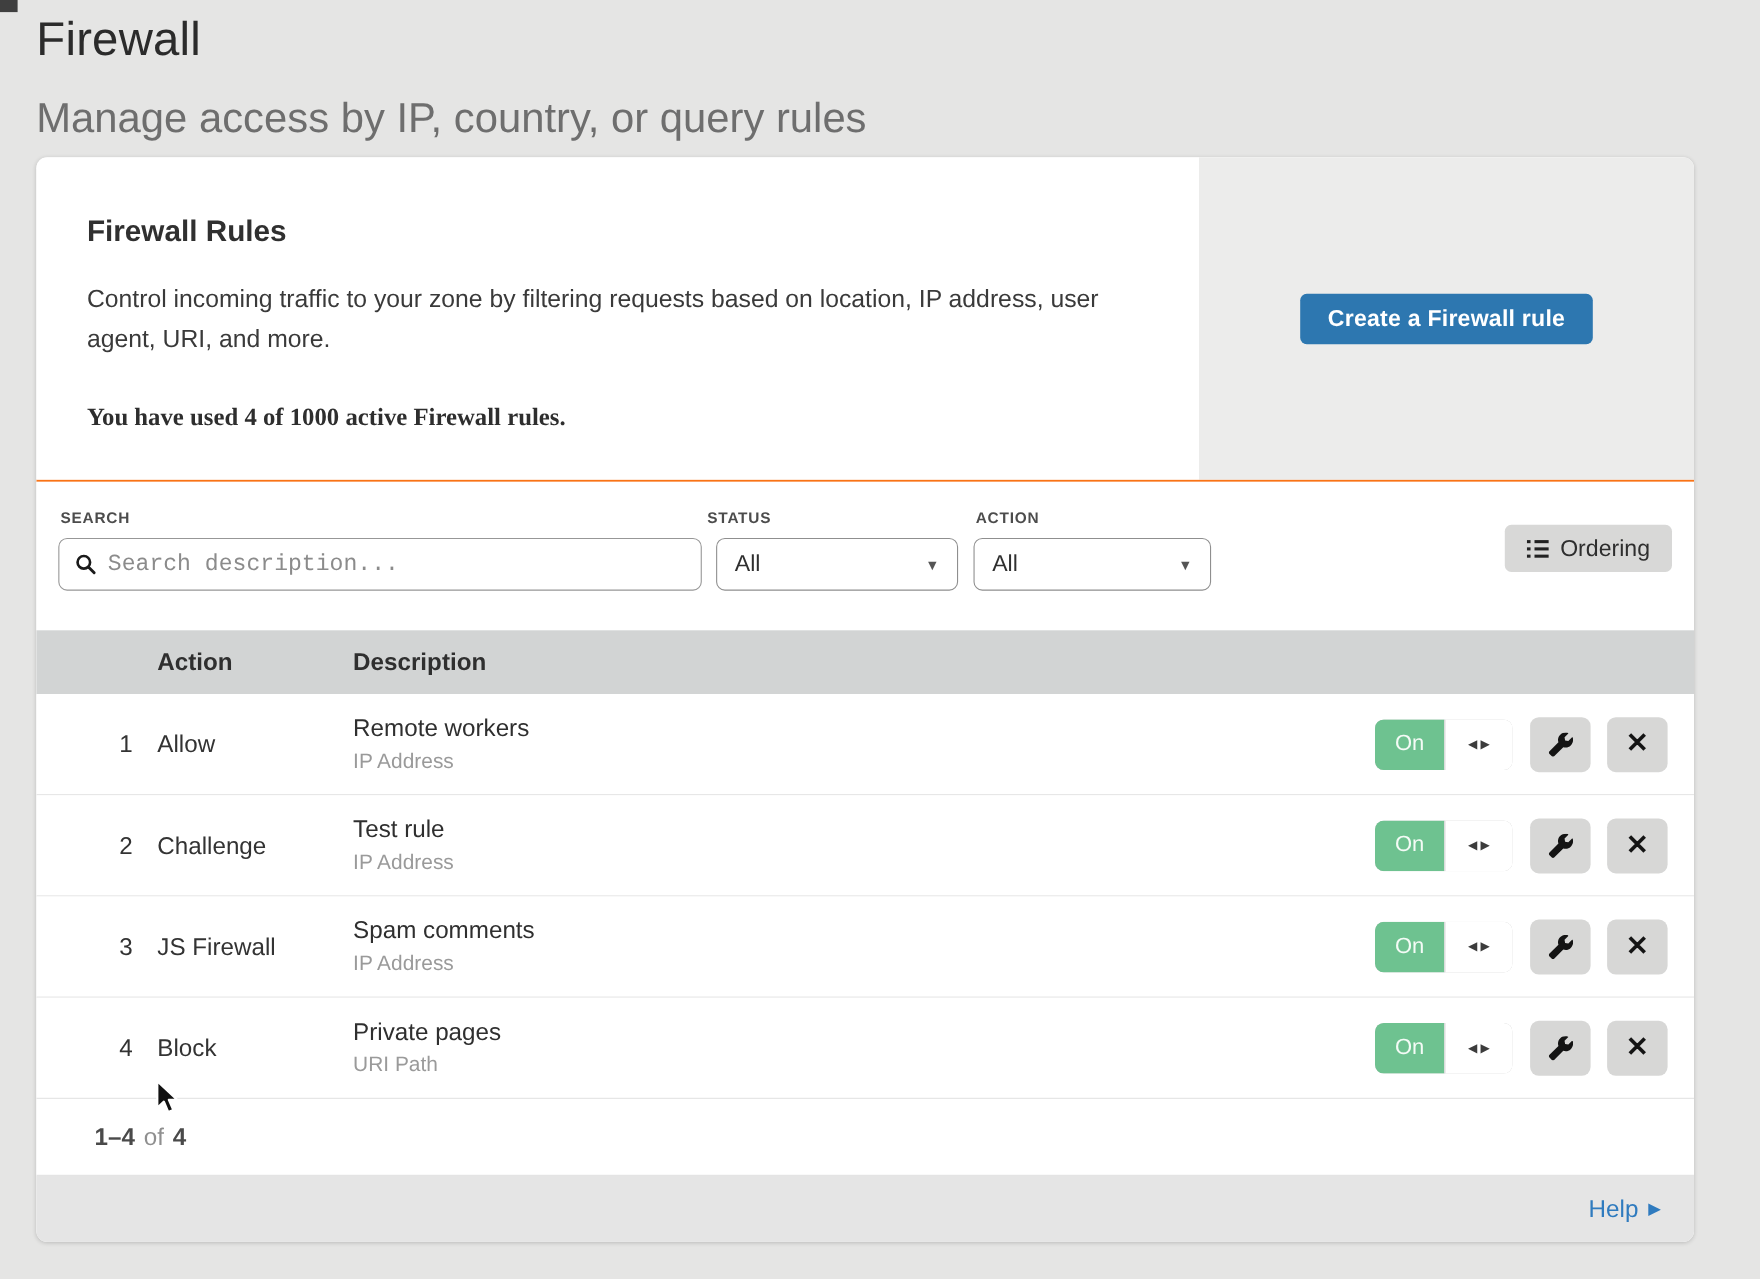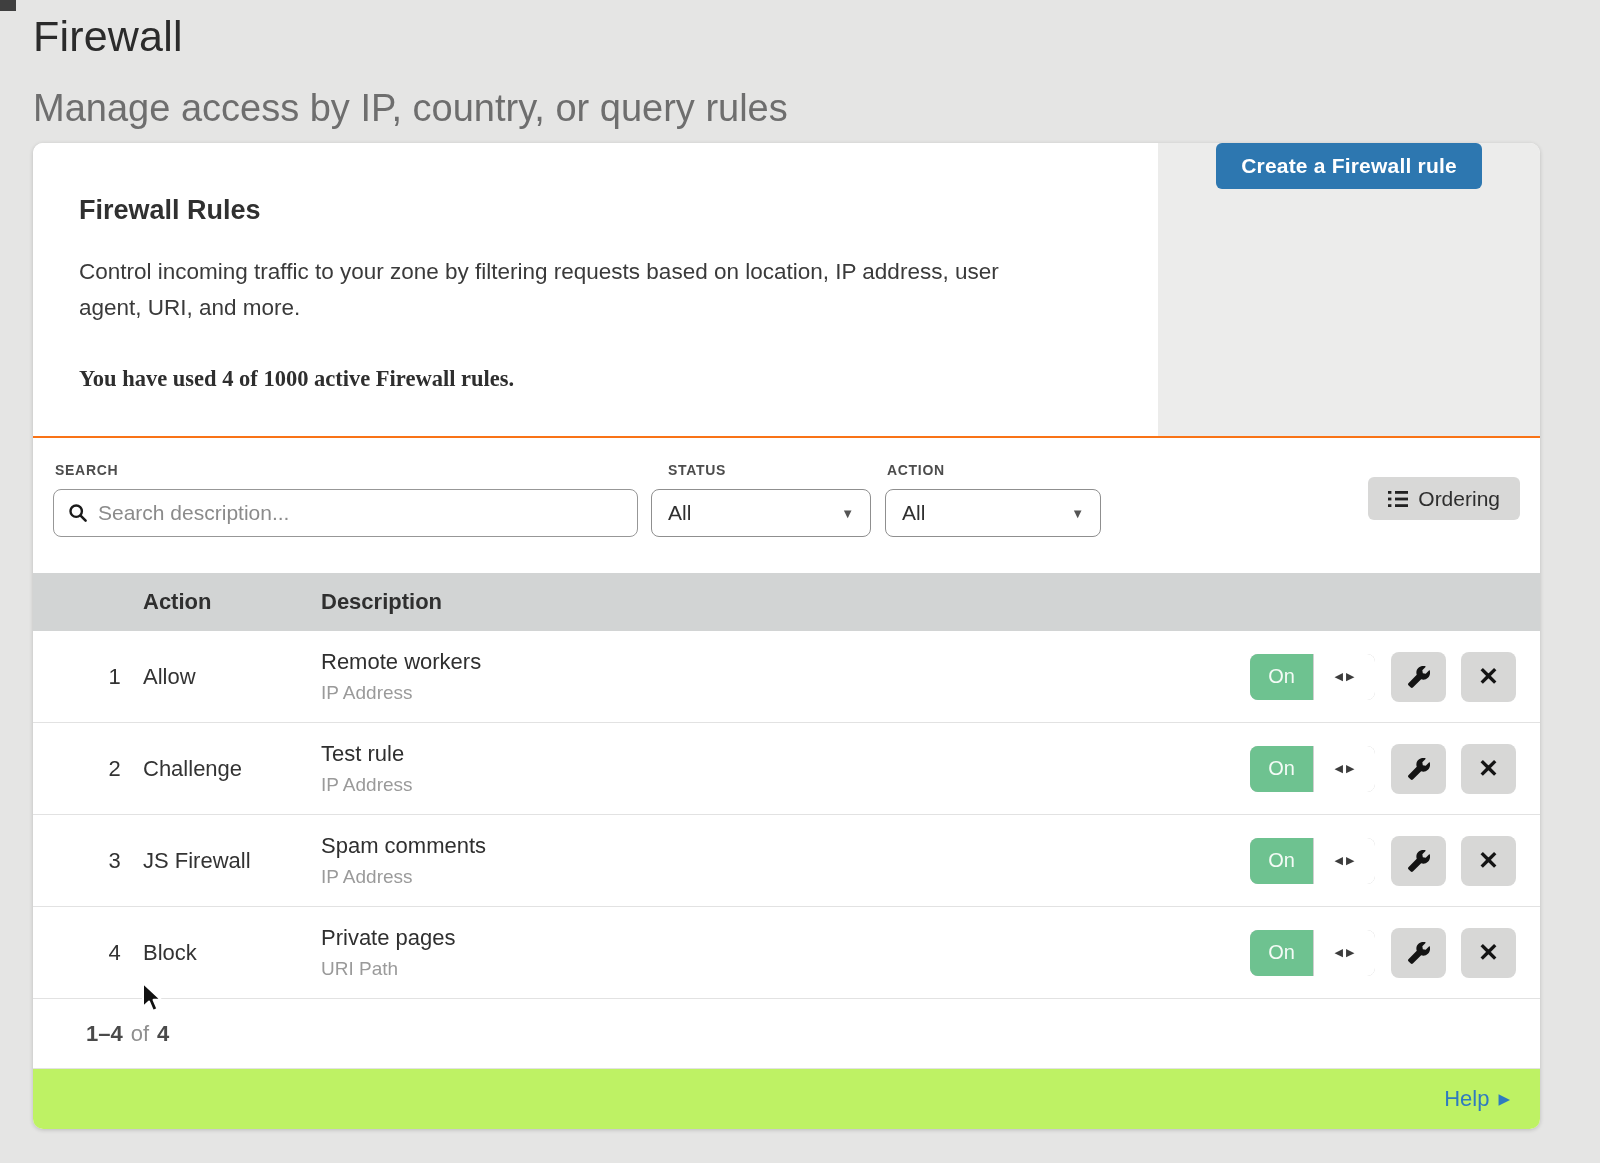--- a/index.html
+++ b/index.html
@@ -35,43 +35,43 @@
     display: flex; align-items: stretch; border-bottom: 2px solid #f97316;
   }
   .intro-left { flex: 1; padding: 52px 40px 44px 46px; background: #fff; }
   .intro-heading { font-size: 27px; font-weight: 700; color: #303030; }
   .intro-body {
     margin-top: 28px; font-size: 22.5px; line-height: 36px; color: #3a3a3a;
     max-width: 960px;
   }
   .intro-usage { margin-top: 40px; font-size: 22.5px; font-weight: 700; color: #2e2e2e; font-family: Liberation Serif, serif; }
   .intro-aside {
-    width: 382px; background: #ececeb;
-    display: flex; align-items: flex-start; justify-content: center;
+    width: 450px; background: #ececeb;
+    display: flex; align-items: center; justify-content: center;
   }
   .create-btn {
     background: #2d77b0; color: #fff; border: none; border-radius: 6px;
     font-family: inherit; font-size: 21px; font-weight: 600;
     padding: 11px 25px; cursor: pointer; letter-spacing: 0.2px;
   }
   
   .filters {
     display: flex; align-items: flex-start; padding: 24px 20px 36px 20px; background: #fff;
   }
   .filter-group { display: flex; flex-direction: column; }
   .filter-label {
     font-size: 14px; font-weight: 700; color: #4c4c4c;
     letter-spacing: 0.7px; margin-bottom: 11px; margin-left: 2px;
   }
   .search-box {
     width: 585px; height: 48px; border: 1px solid #979797; border-radius: 8px;
     display: flex; align-items: center; padding: 0 14px; background: #fff;
   }
   .search-box input {
-    border: none; outline: none; flex: 1; font-family: Liberation Sans, sans-serif;
+    border: none; outline: none; flex: 1; font-family: Liberation Mono, monospace;
     font-size: 21px; color: #14532d; background: transparent; margin-left: 10px;
   }
   .search-box input::placeholder { color: #8b8b8b; }
   .select-box {
     height: 48px; border: 1px solid #8f8f8f; border-radius: 8px; background: #fff;
     display: flex; align-items: center; justify-content: space-between;
     padding: 0 16px; font-size: 21px; color: #2f2f2f; cursor: pointer;
   }
   .select-status { width: 220px; margin-left: 13px; }
   .select-action { width: 216px; margin-left: 14px; }
@@ -124,21 +124,21 @@
   .x-glyph { font-size: 25px; font-weight: 700; color: #141414; line-height: 1; }
   
   .pagination {
     height: 70px; display: flex; align-items: center; padding-left: 53px;
     border-bottom: 1px solid #e2e2e2; background: #fff; font-size: 22px;
   }
   .pag-strong { color: #4a4a4a; font-weight: 700; }
   .pag-of { color: #8f8f8f; margin: 0 8px; font-weight: 400; }
   .help-bar {
     height: 60px; display: flex; align-items: center; justify-content: flex-end;
-    padding-right: 30px; background: #bef264;
+    padding-right: 30px; background: #e5e5e5;
   }
   .help-link {
     color: #2f7bbf; font-size: 22px; font-weight: 500; cursor: pointer;
     display: flex; align-items: center; gap: 9px; text-decoration: none;
   }
   .help-link .arrow { font-size: 15px; }
   
   .mouse-cursor { position: absolute; left: 138px; top: 981px; pointer-events: none; }
 </style>
 </head>
@@ -169,21 +169,21 @@
       <div class="filter-label">SEARCH</div>
       <div class="search-box">
         <svg width="20" height="20" viewBox="0 0 20 20">
           <circle cx="8.2" cy="8.2" r="5.7" fill="none" stroke="#1a1a1a" stroke-width="2.4"></circle>
           <line x1="12.6" y1="12.6" x2="17.6" y2="17.6" stroke="#1a1a1a" stroke-width="2.6" stroke-linecap="round"></line>
         </svg>
         <input type="text" placeholder="Search description..." style="">
       </div>
     </div>
     <div class="filter-group">
-      <div class="filter-label" style="margin-left:30px">STATUS</div>
+      <div class="filter-label" style="margin-left:5px">STATUS</div>
       <div class="select-box select-status">
         <span>All</span>
         <span class="caret">▼</span>
       </div>
     </div>
     <div class="filter-group">
       <div class="filter-label" style="margin-left:16px">ACTION</div>
       <div class="select-box select-action">
         <span>All</span>
         <span class="caret">▼</span>

